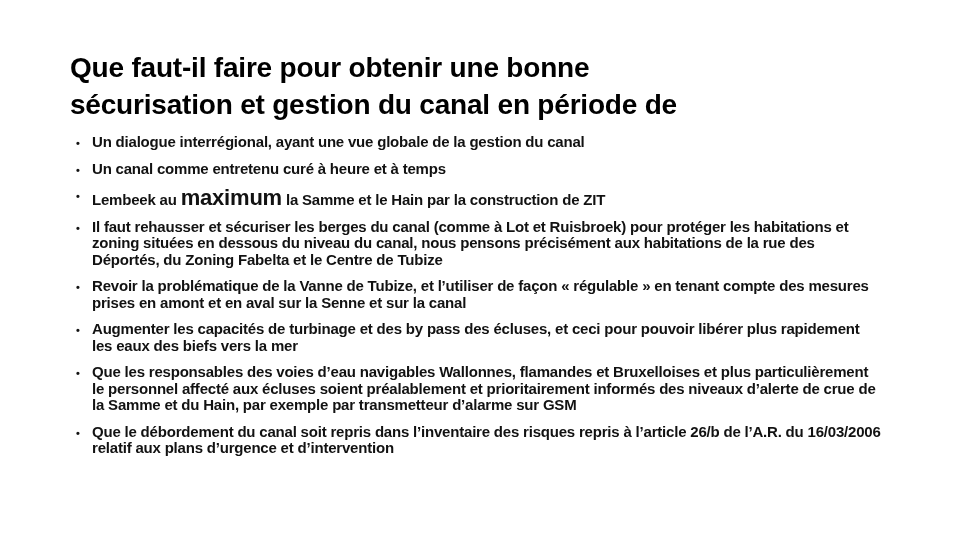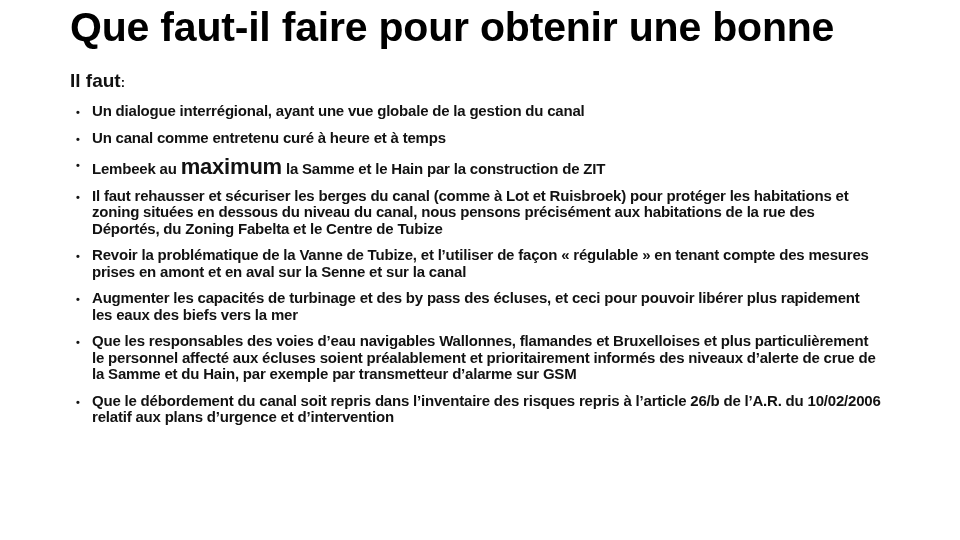--- a/index.html
+++ b/index.html
@@ -12,26 +12,27 @@
     width: 960px;
     height: 540px;
     box-sizing: border-box;
     background: #ffffff;
     color: #141414;
     font-family: "Liberation Sans", sans-serif;
     padding: 9px 58px 0 70px;
     overflow: hidden;
   }
   .title {
-    font-size: 41px;
+    font-size: 28px;
     line-height: 37px;
     font-weight: 700;
     color: #000000;
     letter-spacing: -0.2px;
     width: 845px;
+    margin-top: 40px;
   }
   .title-line { white-space: nowrap; }
   .intro {
     margin-top: 24px;
     font-size: 19px;
     font-weight: 700;
     color: #111111;
   }
   .intro .colon {
     font-size: 13px;
@@ -70,23 +71,23 @@
     font-size: 22px;
     line-height: 21px;
   }
 </style>
 </head>
 <body>
 
 <div class="slide" style="background: rgb(255, 255, 255);">
   <div class="title" style="color: rgb(0, 0, 0);">
     <div class="title-line">Que faut-il faire pour obtenir une bonne</div>
+    <div class="title-line">sécurisation et gestion du canal en période de</div>
   </div>
 
-  <div class="intro"><span>Il faut</span><span class="colon">:</span></div>
 
   <ul class="bullets" id="bullet-list" style="color: rgb(18, 18, 18);">
       <li class="bullet-item">
         <span class="dot">•</span>
         <span class="txt"><span class="seg">Un dialogue interrégional, ayant une vue globale de la gestion du canal</span></span>
       </li>
       <li class="bullet-item">
         <span class="dot">•</span>
         <span class="txt"><span class="seg">Un canal comme entretenu curé à heure et à temps</span></span>
       </li>
@@ -105,16 +106,16 @@
       <li class="bullet-item">
         <span class="dot">•</span>
         <span class="txt"><span class="seg">Augmenter les capacités de turbinage et des by pass des écluses, et ceci pour pouvoir libérer plus rapidement les eaux des biefs vers la mer</span></span>
       </li>
       <li class="bullet-item">
         <span class="dot">•</span>
         <span class="txt"><span class="seg">Que les responsables des voies d’eau navigables Wallonnes, flamandes et Bruxelloises et plus particulièrement le personnel affecté aux écluses soient préalablement et prioritairement informés des niveaux d’alerte de crue de la Samme et du Hain, par exemple par transmetteur d’alarme sur GSM</span></span>
       </li>
       <li class="bullet-item">
         <span class="dot">•</span>
-        <span class="txt"><span class="seg">Que le débordement du canal soit repris dans l’inventaire des risques repris à l’article 26/b de l’A.R. du 10/02/2006 relatif aux plans d’urgence et d’intervention</span></span>
+        <span class="txt"><span class="seg">Que le débordement du canal soit repris dans l’inventaire des risques repris à l’article 26/b de l’A.R. du 16/03/2006 relatif aux plans d’urgence et d’intervention</span></span>
       </li>
     </ul>
 </div>
 
 </body></html>

